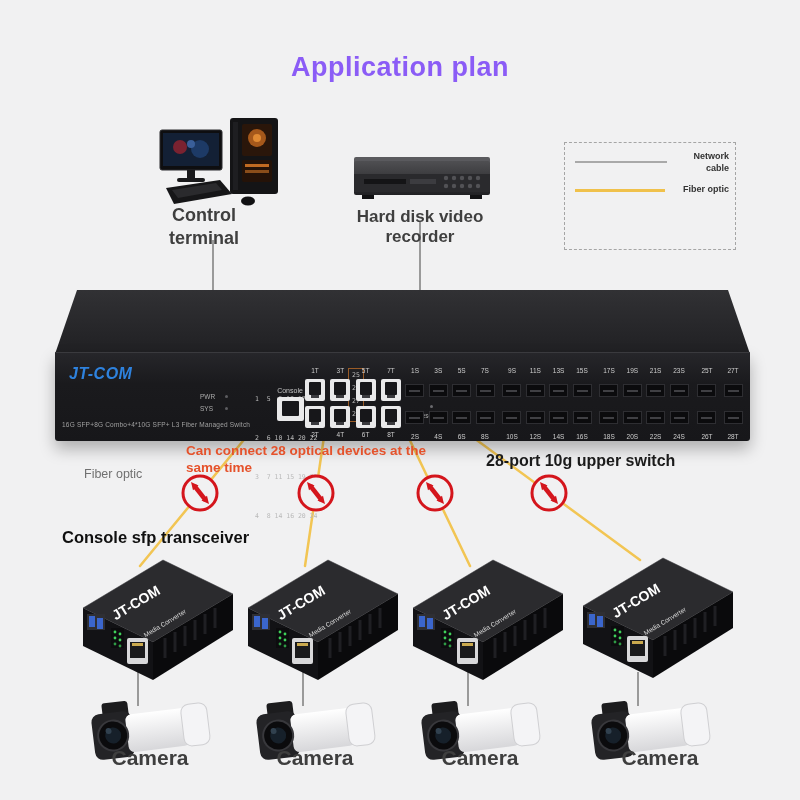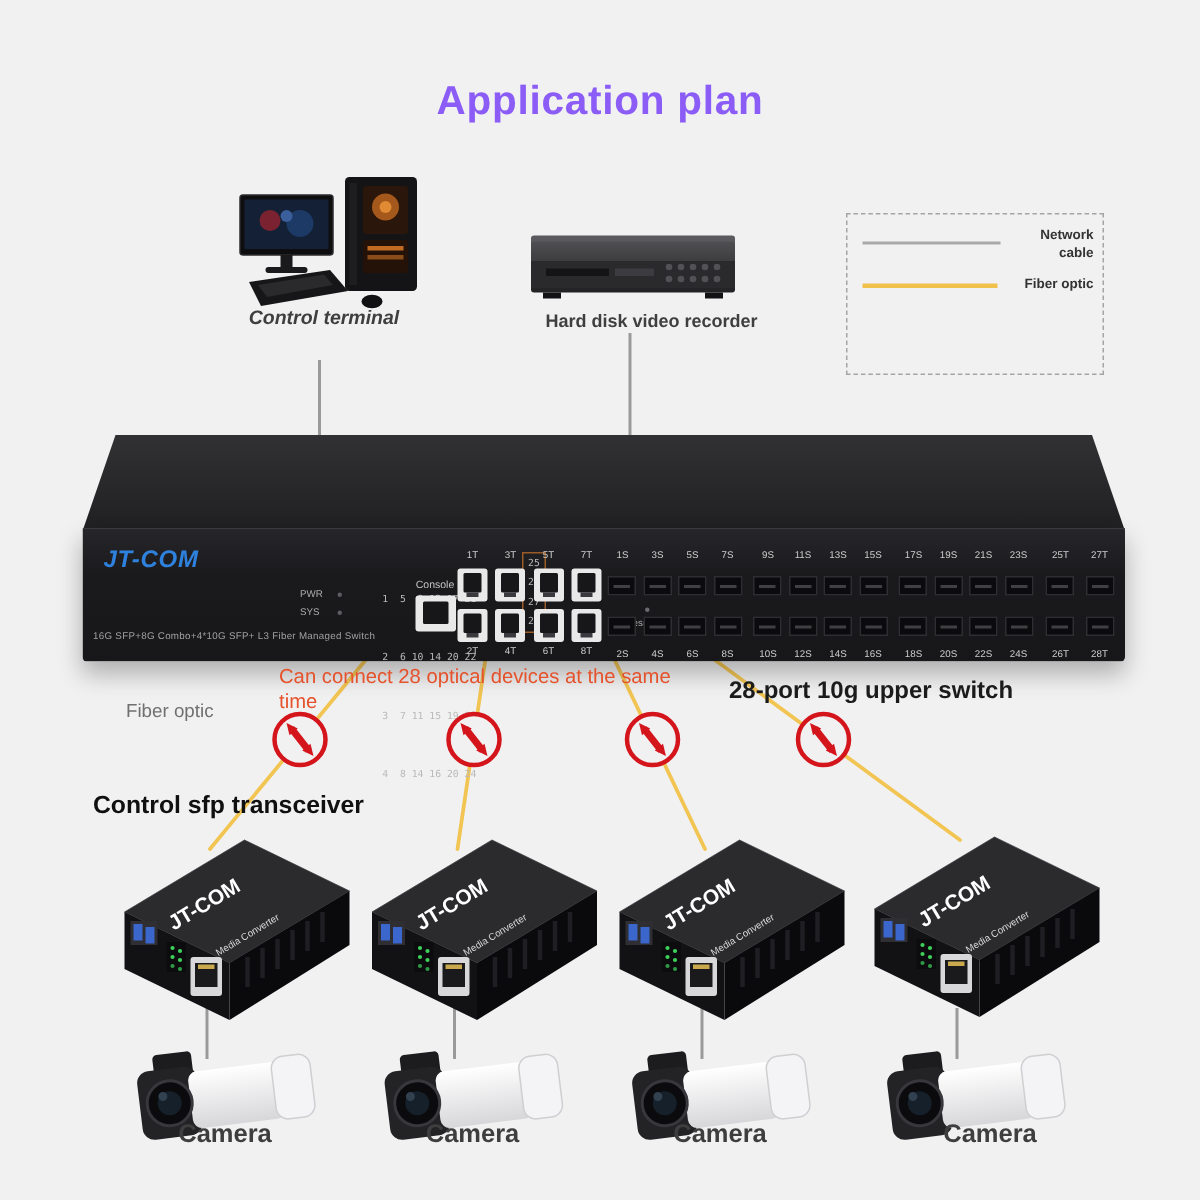--- a/index.html
+++ b/index.html
@@ -6,22 +6,22 @@
   body{font-family:"Liberation Sans",sans-serif;background:#e4e4e6;}
   .stage{position:relative;width:800px;height:800px;background:#f1f1f2;overflow:hidden;margin:0 auto;}
   .abs{position:absolute;}
   #wires{position:absolute;left:0;top:0;z-index:1;}
 
   
   .title{left:0;top:52px;width:800px;text-align:center;font-size:27px;font-weight:800;color:#8b5cf6;letter-spacing:.5px;z-index:3;}
 
   
   .devlabel{font-weight:700;color:#3f3f3f;text-align:center;z-index:3;}
-  .ctl-label{left:160px;top:204px;width:112px;font-size:13px;line-height:1.3;font-style:italic;}
-  .dvr-label{left:335px;top:207px;width:170px;font-size:12px;text-align:right;}
+  .ctl-label{left:148px;top:204px;width:112px;font-size:18px;line-height:1.3;}
+  .dvr-label{left:335px;top:207px;width:170px;font-size:17px;}
 
   
   .legend{left:524px;top:142px;width:172px;height:108px;border:1.5px dashed #a5a5a5;z-index:3;box-sizing:border-box;margin-left:40px;}
   .leg-line-net{position:absolute;left:10px;top:18px;width:92px;height:2px;background:#a9a9a9;}
   .leg-line-fib{position:absolute;left:10px;top:46px;width:90px;height:2.5px;background:#f0c14b;}
   .leg-net-label{position:absolute;left:104px;top:8px;width:60px;font-size:9px;font-weight:700;color:#333;text-align:right;line-height:1.3;}
   .leg-fib-label{position:absolute;left:100px;top:41px;width:64px;font-size:9px;font-weight:700;color:#333;text-align:right;}
   .leg-note{position:absolute;left:3px;top:62px;width:164px;font-size:10px;font-weight:700;color:#2e74b5;text-align:center;line-height:1.35;}
 
   
@@ -52,28 +52,28 @@
   .rj-block .prow-a{margin-top:3px;}
   .rj-block .prow-b{margin-top:5px;}
   .rj-block .plabels-b{margin-top:3px;}
   .sfp{width:19px;height:13px;background:#0b0b0d;border:1px solid #2e2e32;position:relative;box-sizing:border-box;}
   .sfp::after{content:"";position:absolute;left:3px;top:5px;right:3px;height:2px;background:#404044;}
   .sfp-group .prow-a{margin-top:8px;}
   .sfp-group .prow-b{margin-top:14px;}
   .sfp-group .plabels-b{margin-top:9px;}
 
   
-  .red-note{left:186px;top:443px;width:268px;font-size:13.5px;font-weight:400;color:#e5522b;line-height:1.25;z-index:3;}
+  .red-note{left:186px;top:443px;width:268px;font-size:13.5px;font-weight:700;color:#e5522b;line-height:1.25;z-index:3;}
   .upper-note{left:458px;top:452px;font-size:16px;font-weight:800;color:#1b1b1b;z-index:3;margin-left:28px;}
   .fiber-note{left:84px;top:466px;font-size:12.5px;color:#707070;line-height:1.3;z-index:3;}
   .sfp-note{left:62px;top:528px;font-size:16.5px;font-weight:800;color:#101010;z-index:3;}
   .txicon{width:44px;height:44px;z-index:4;}
   .conv{width:170px;height:135px;z-index:2;}
   .cam{width:150px;height:72px;z-index:2;}
-  .cam-label{width:120px;text-align:center;font-size:17px;font-weight:800;color:#3e3e3e;z-index:3;}
+  .cam-label{width:120px;text-align:center;font-size:21px;font-weight:800;color:#3e3e3e;z-index:3;}
 </style>
 </head>
 <body>
 
 <div class="stage">
 
   <svg id="wires" width="800" height="800">
     <line x1="213" y1="240" x2="213" y2="302" stroke="#9a9a9a" stroke-width="2"></line>
     <line x1="420" y1="222" x2="420" y2="302" stroke="#9a9a9a" stroke-width="2"></line>
     <line x1="252" y1="430" x2="140" y2="566" stroke="#f2c553" stroke-width="2.5" stroke-linecap="round"></line>
@@ -298,21 +298,21 @@
           <span>26T</span>
           <span>28T</span>
         </div>
       </div>
     </div>
   </div>
 
   <div class="abs red-note">Can connect 28 optical devices at the same time</div>
   <div class="abs upper-note">28-port 10g upper switch</div>
   <div class="abs fiber-note">Fiber optic</div>
-  <div class="abs sfp-note">Control sfp transceiver</div>
+  <div class="abs sfp-note">Console sfp transceiver</div>
 
   <svg class="abs txicon" style="left:178px;top:471px;" viewBox="0 0 44 44">
     <circle cx="22" cy="22" r="17" fill="#f1f1f2" stroke="#d4151c" stroke-width="3"></circle>
     <line x1="27" y1="30" x2="16" y2="16" stroke="#d4151c" stroke-width="2.6"></line>
     <polygon points="13,11 20.5,14.6 15,19.2" fill="#d4151c"></polygon>
     <line x1="17" y1="14" x2="28" y2="28" stroke="#d4151c" stroke-width="2.6"></line>
     <polygon points="31,33 23.5,29.4 29,24.8" fill="#d4151c"></polygon>
   </svg>
   <svg class="abs txicon" style="left:294px;top:471px;" viewBox="0 0 44 44">
     <circle cx="22" cy="22" r="17" fill="#f1f1f2" stroke="#d4151c" stroke-width="3"></circle>

